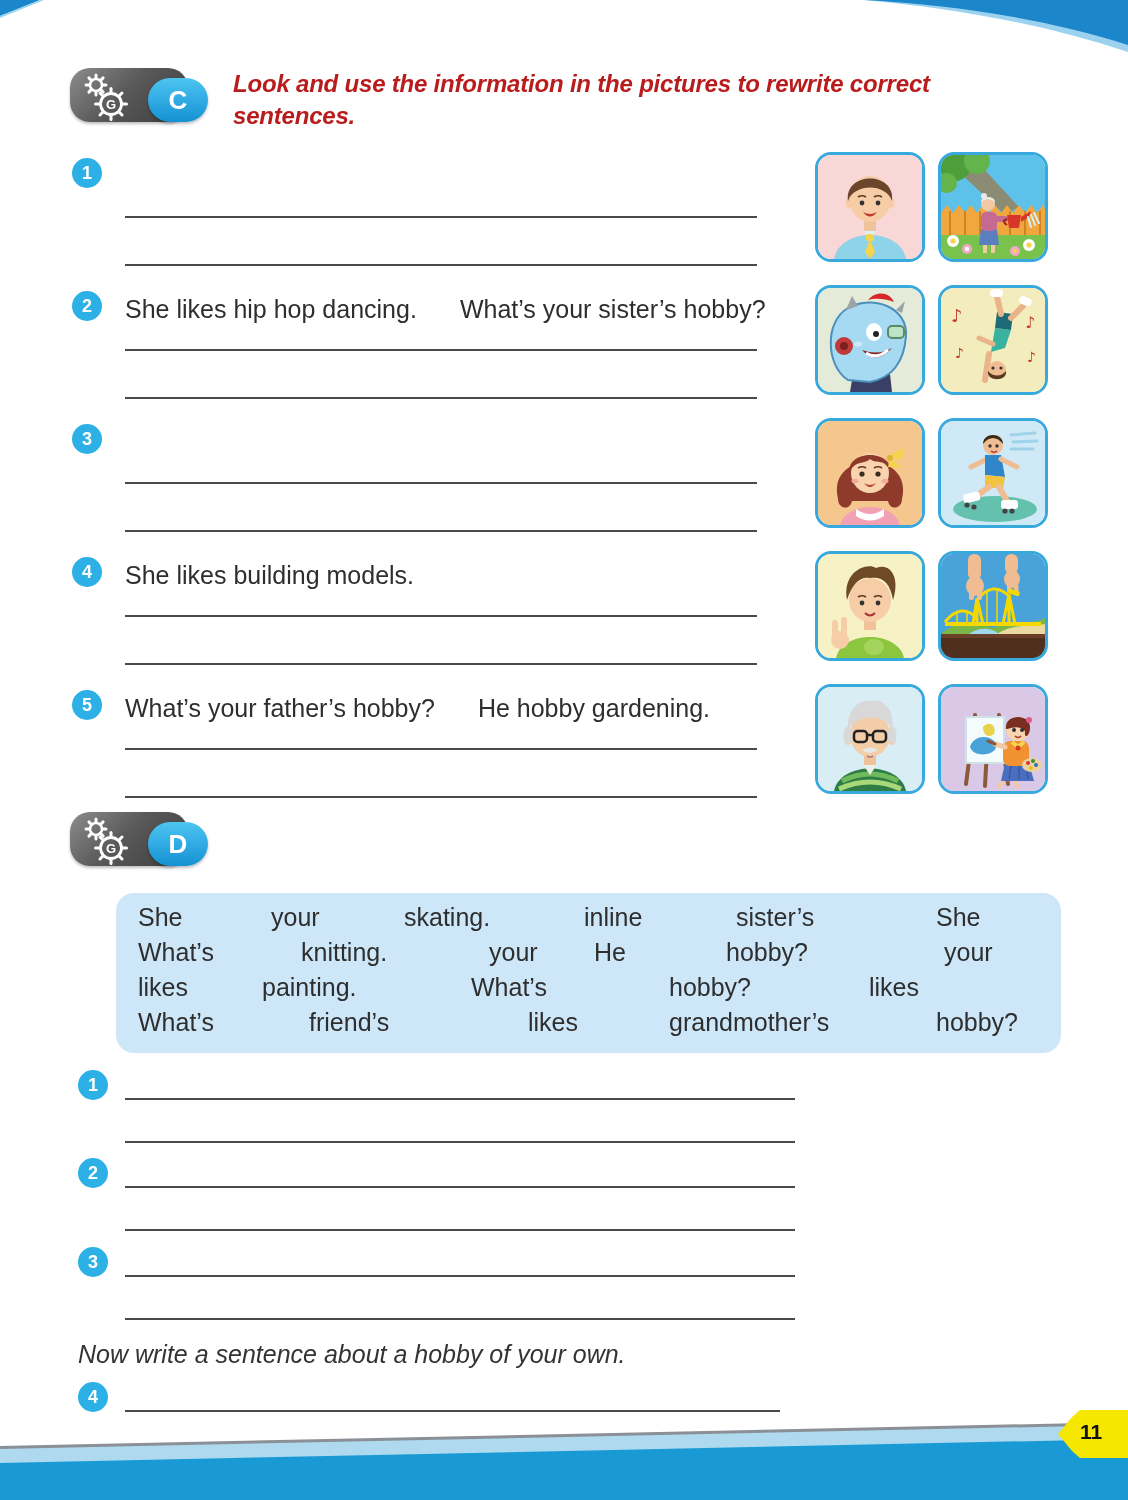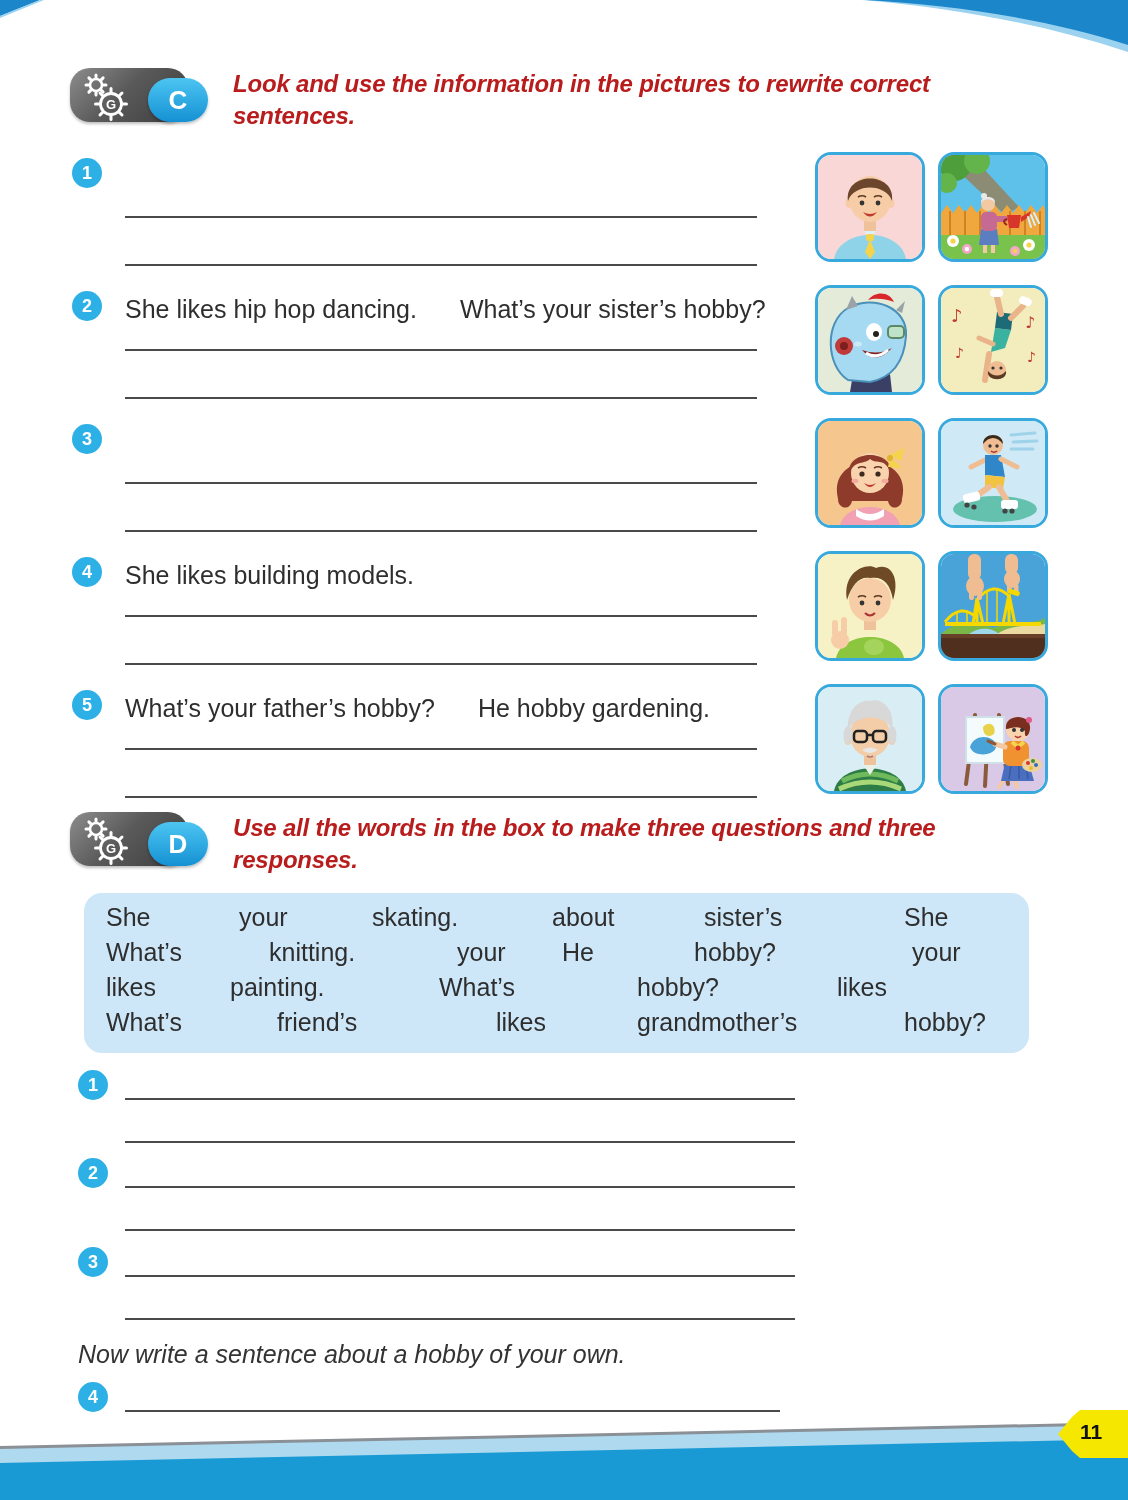--- a/index.html
+++ b/index.html
@@ -23,21 +23,21 @@
   .num{position:absolute;width:30px;height:30px;border-radius:50%;background:#2cb0e5;
        display:flex;align-items:center;justify-content:center;color:#fff;font-size:18px;font-weight:700;}
   
   .c-row{position:absolute;left:0;width:1128px;height:133px;}
   .qa{position:absolute;left:125px;top:10px;display:flex;gap:43px;font-size:25px;color:#2e2e2e;white-space:nowrap;}
   .blank{position:absolute;border-bottom:2px solid #4a4a4a;height:0;}
   .pic-frame{position:absolute;top:0;width:110px;height:110px;border:3px solid #38a9dd;border-radius:16px;
              overflow:hidden;background:#fff;box-sizing:border-box;}
   .pic-frame svg{display:block;width:104px;height:104px;}
   
-  .word-box{position:absolute;left:84px;top:893px;width:945px;height:160px;background:#cde7f8;border-radius:18px;}
+  .word-box{position:absolute;left:116px;top:893px;width:945px;height:160px;background:#cde7f8;border-radius:18px;}
   .wb-word{position:absolute;font-size:25px;color:#2e2e2e;white-space:nowrap;}
   
   .d-row{position:absolute;left:0;width:1128px;height:88px;}
   .followup-title{position:absolute;left:78px;top:1340px;font-size:25px;font-weight:400;font-style:italic;color:#333;}
   
   .page-tag{position:absolute;left:1058px;top:1410px;width:70px;height:48px;}
   .page-tag-num{position:absolute;left:22px;top:10px;width:44px;text-align:left;
                 font-size:21px;font-weight:700;color:#111;}
 </style>
 </head>
@@ -402,27 +402,26 @@
             <line x1="-7.8" y1="-7.8" x2="-11" y2="-11"></line>
           <line x1="0" y1="-11" x2="0" y2="-15.5"></line>
             <line x1="7.8" y1="-7.8" x2="11" y2="-11"></line>
           <circle r="10.5" stroke-width="2.8"></circle>
         </g>
       </g>
       <text x="33" y="37" text-anchor="middle" font-size="13" font-weight="700" fill="#fff" font-family="Liberation Sans, sans-serif">G</text>
     </svg>
     <div class="badge-pill">D</div>
   </div>
-  <div class="sec-title" style="top:812px">Use all the words in the box to make three questions and three responses.</div>
 
   <div class="word-box">
     <span class="wb-word" style="left:22px;top:10px">She</span>
     <span class="wb-word" style="left:155px;top:10px">your</span>
     <span class="wb-word" style="left:288px;top:10px">skating.</span>
-    <span class="wb-word" style="left:468px;top:10px">about</span>
+    <span class="wb-word" style="left:468px;top:10px">inline</span>
     <span class="wb-word" style="left:620px;top:10px">sister’s</span>
     <span class="wb-word" style="left:820px;top:10px">She</span>
 
     <span class="wb-word" style="left:22px;top:45px">What’s</span>
     <span class="wb-word" style="left:185px;top:45px">knitting.</span>
     <span class="wb-word" style="left:373px;top:45px">your</span>
     <span class="wb-word" style="left:478px;top:45px">He</span>
     <span class="wb-word" style="left:610px;top:45px">hobby?</span>
     <span class="wb-word" style="left:828px;top:45px">your</span>
 

